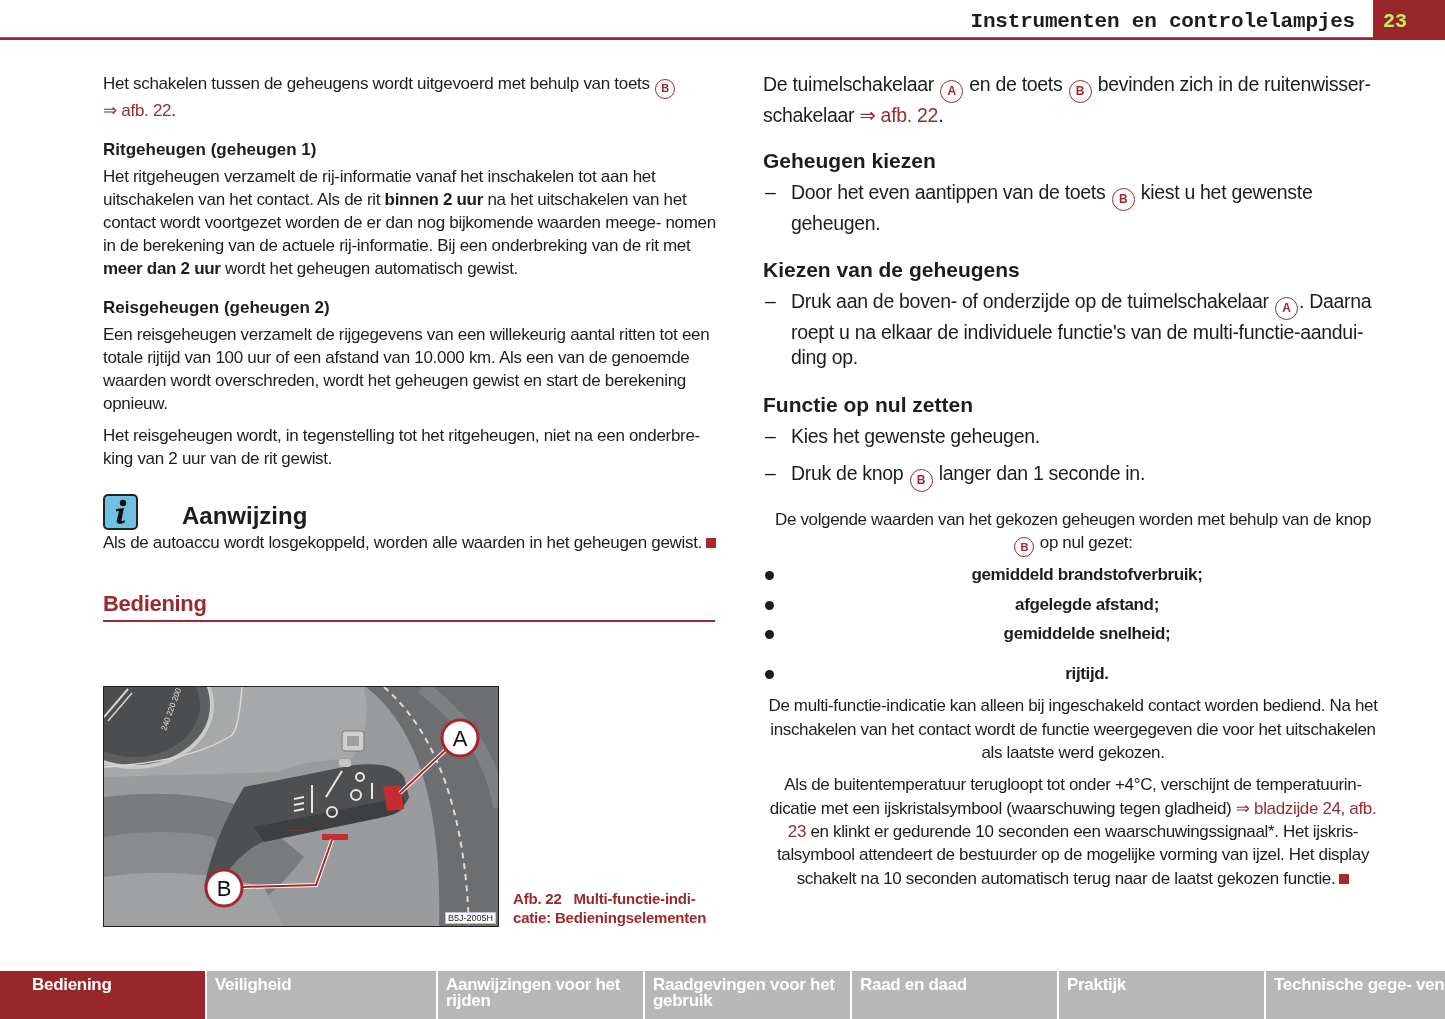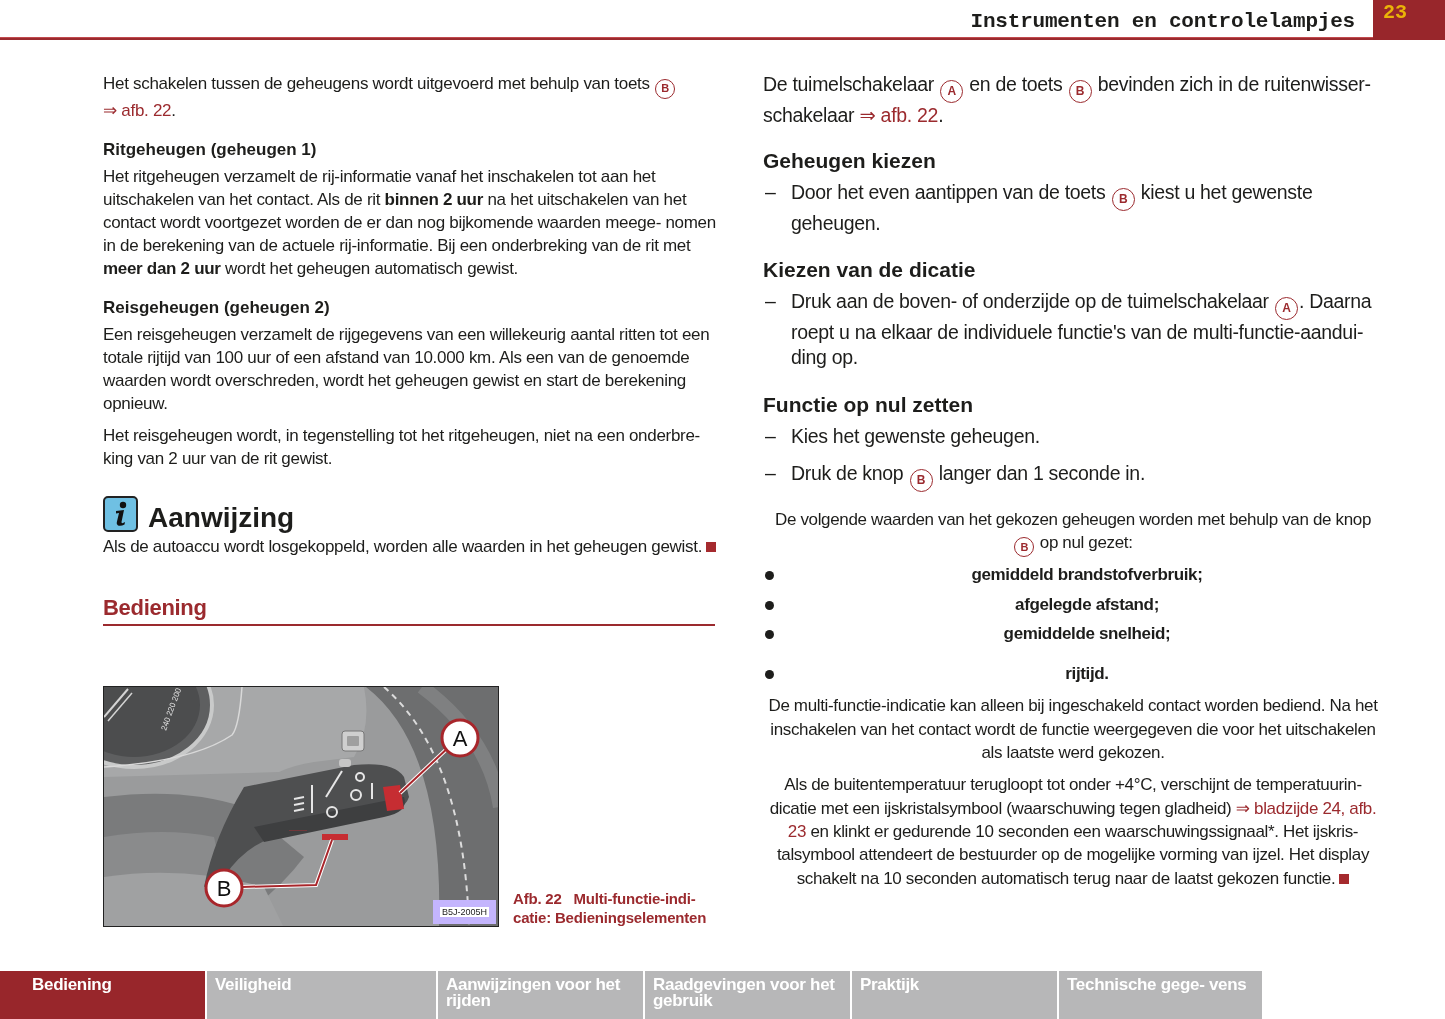--- a/index.html
+++ b/index.html
@@ -3,21 +3,21 @@
   <meta charset="utf-8">
   <style>
     * { box-sizing: border-box; margin: 0; padding: 0; }
     html, body { width: 1445px; height: 1019px; background: #ffffff; overflow: hidden; }
     body { position: relative; font-family: "Liberation Sans", sans-serif; color: #1d1d1b; }
 
     
     .page-header { position: absolute; left: 0; top: 0; width: 1445px; height: 42px; font-family: Liberation Mono, monospace; }
     .header-rule { position: absolute; left: 0; top: 37px; width: 1375px; height: 3px; background: #9b2a2e; border-top: 1px solid #c24a4e; }
     .header-title { position: absolute; right: 90px; top: 10px; font-size: 21px; font-weight: bold; color: #1d1d1b; letter-spacing: -0.2px; }
-    .header-pagenum { position: absolute; left: 1373px; top: 0; width: 72px; height: 40px; background: #98262b; color: #eab308; font-weight: bold; font-size: 20px; padding: 1px 0 0 10px; }
+    .header-pagenum { position: absolute; left: 1373px; top: 0; width: 72px; height: 40px; background: #98262b; color: #bef264; font-weight: bold; font-size: 20px; padding: 10px 0 0 10px; }
 
     
     .col { position: absolute; top: 72px; }
     .col-left { left: 103px; width: 615px; }
     .col-right { left: 763px; width: 620px; }
 
     p, .txt { font-size: 17px; line-height: 23px; letter-spacing: -0.3px; }
     .col-right .big { font-size: 19.5px; line-height: 25.5px; letter-spacing: -0.3px; }
     .col-right .small { font-size: 17px; line-height: 23.3px; letter-spacing: -0.35px; text-align: center; }
     b { font-weight: bold; }
@@ -39,29 +39,29 @@
     .dash-item .dash { position: absolute; left: 2px; top: 0; }
     .bullet-item { position: relative; padding-left: 28px; font-weight: bold; }
     .bullet-item .dot { position: absolute; left: 2px; top: 8px; width: 9px; height: 9px; border-radius: 50%; background: #1d1d1b; }
 
     
     .note-head { display: flex; align-items: center; }
     .info-icon {
       width: 35px; height: 36px; background: #6fc0e3; border: 2px solid #222; border-radius: 5px;
       display: flex; align-items: center; justify-content: center; margin-right: 10px;
     }
-    .note-title { font-weight: bold; font-size: 28px; margin-top: 8px; }
+    .note-title { font-weight: bold; font-size: 24px; margin-top: 8px; margin-left: 34px; }
 
     .section-title { color: #9b2a2e; font-weight: bold; font-size: 22px; letter-spacing: -0.3px; }
     .section-rule { height: 2px; background: #9b2a2e; width: 612px; margin-top: 3px; }
 
     
     .figure { position: absolute; left: 103px; top: 686px; width: 396px; height: 241px; border: 1.5px solid #222; overflow: hidden; background: #8b8b8b; }
     .fig-caption { position: absolute; left: 513px; top: 889px; width: 210px; color: #9b2a2e; font-weight: bold; font-size: 15px; line-height: 19px; letter-spacing: -0.2px; }
-    .fig-code { position: absolute; right: 2px; bottom: 2px; background: #fff; border: 7px solid #c4b5fd; font-size: 9px; padding: 0 2px; color: #222; font-family: "Liberation Sans", sans-serif; }
+    .fig-code { position: absolute; right: 2px; bottom: 2px; background: #fff; border: 1px solid #c4b5fd; font-size: 9px; padding: 0 2px; color: #222; font-family: "Liberation Sans", sans-serif; }
 
     
     .bottom-nav { position: absolute; left: 0; top: 971px; width: 1445px; height: 48px; display: flex; gap: 2px; }
     .nav-tab { flex: 0 0 auto; height: 48px; background: #b7b7b8; color: #fff; font-weight: bold; font-size: 17px; line-height: 16px; padding: 6px 8px 0 8px; letter-spacing: -0.3px; cursor: pointer; }
     .nav-tab.active { background: #98262b; padding-left: 32px; }
   </style>
 </head>
 <body>
 
 <div class="page-header">
@@ -180,21 +180,21 @@
   <div style="height:20px"></div>
   <div class="subhead">Geheugen kiezen</div>
   <p class="big dash-item" style="margin-top:6px">
     <span class="dash">–</span>
     <span>Door het even aantippen van de toets</span>
     <span class="circ">B</span>
     <span>kiest u het gewenste geheugen.</span>
   </p>
 
   <div style="height:21px"></div>
-  <div class="subhead">Kiezen van de dicatie</div>
+  <div class="subhead">Kiezen van de geheugens</div>
   <p class="big dash-item" style="margin-top:6px">
     <span class="dash">–</span>
     <span>Druk aan de boven- of onderzijde op de tuimelschakelaar</span>
     <span class="circ">A</span><span>. Daarna roept u na elkaar de individuele functie's van de multi-functie-aandui- ding op.</span>
   </p>
 
   <div style="height:21px"></div>
   <div class="subhead">Functie op nul zetten</div>
   <p class="big dash-item" style="margin-top:6px">
     <span class="dash">–</span>
@@ -225,15 +225,16 @@
     <span class="link">⇒ bladzijde 24, afb. 23</span>
     <span>en klinkt er gedurende 10 seconden een waarschuwingssignaal*. Het ijskris- talsymbool attendeert de bestuurder op de mogelijke vorming van ijzel. Het display schakelt na 10 seconden automatisch terug naar de laatst gekozen functie.</span><span class="stop"></span>
   </p>
 </div>
 
 <div class="bottom-nav">
   <div class="nav-tab active" style="width:205px">Bediening</div>
   <div class="nav-tab" style="width:229px">Veiligheid</div>
   <div class="nav-tab" style="width:205px">Aanwijzingen voor het rijden</div>
   <div class="nav-tab" style="width:205px">Raadgevingen voor het gebruik</div>
+  <div class="nav-tab" style="width:205px">Raad en daad</div>
   <div class="nav-tab" style="width:205px">Praktijk</div>
   <div class="nav-tab" style="width:203px">Technische gege- vens</div>
 </div>
 
 </body></html>

